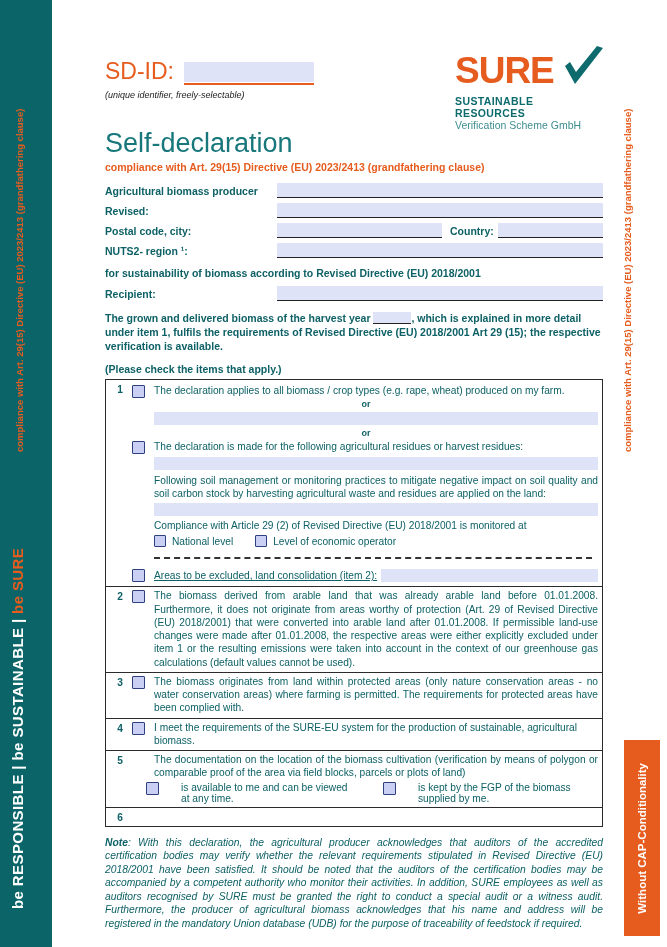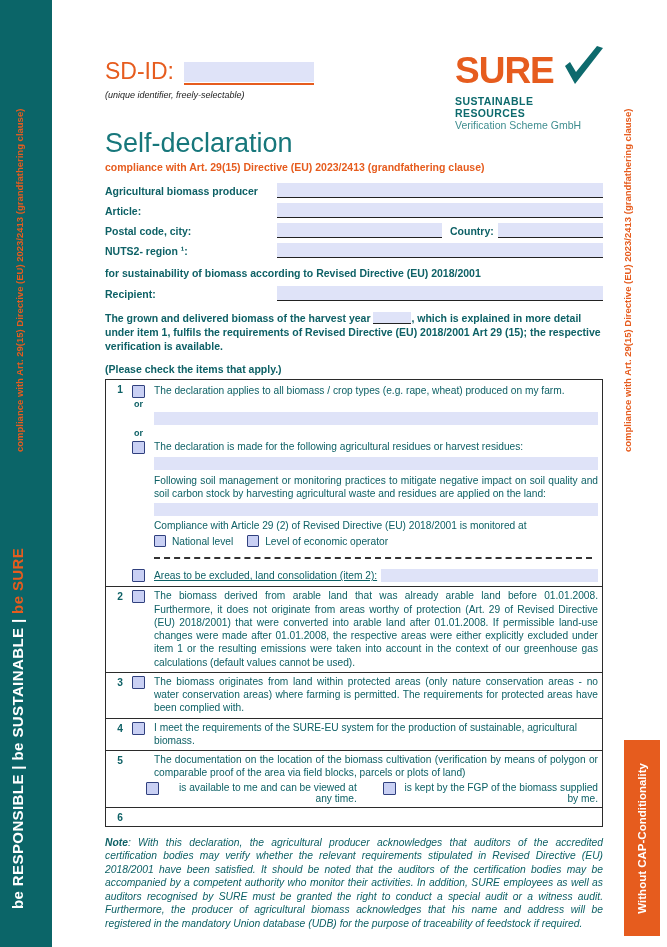--- a/index.html
+++ b/index.html
@@ -55,33 +55,33 @@
   .dtable { border:1.2px solid #2b2b2b; font-size:10.2px; color:#0e6166; }
   .trow { display:flex; border-top:1px solid #2b2b2b; padding:2px 4px 3px 2px; }
   .trow:first-child { border-top:none; }
   .tnum { width:24px; flex:none; font-weight:bold; text-align:center; padding-top:2px; }
   .tbody { flex:1; }
   .cb { width:13px; height:13px; flex:none; background:#c9d0f4; border:1px solid #30407e; border-radius:1px; }
   .optrow { display:flex; margin-top:2px; }
   .optrow .cb { margin-right:9px; margin-top:1px; }
   .opttext { flex:1; line-height:1.3; }
   .justify { text-align:justify; }
-  .orlbl { font-weight:bold; font-size:9px; margin:1px 0 1px 2px; }
+  .orlbl { font-weight:bold; font-size:9px; margin:1px 0 1px 2px;text-align:center; }
   .fullfield { height:13px; background:#dfe3f8; margin:3px 0 3px 22px; }
   .subpara { margin:4px 0 0 22px; line-height:1.3; }
-  .mon-row { display:flex; margin:3px 0 2px 22px; align-items:flex-end; }
+  .mon-row { display:flex; margin:3px 0 2px 22px; gap:8px; align-items:flex-end; }
   .mon-pair { display:flex; align-items:center; gap:6px; }
   .mon-pair .cb { width:12px; height:12px; }
   .dashsep { border-bottom:2px dashed #333; margin:10px 6px 10px 22px; }
   .areas-row { display:flex; align-items:center; margin:2px 0 1px 0; }
   .areas-row .cb { margin-right:9px; }
   .areas-row .lbl { flex:none; padding-right:4px;text-decoration:underline; }
   .areas-row .fld { flex:1; height:13px; background:#dfe3f8; }
   .i5-opts { display:flex; margin-top:2px; margin-left:14px; }
-  .i5-pair { display:flex; align-items:flex-start; gap:2px;text-align:right; }
+  .i5-pair { display:flex; align-items:flex-start; gap:22px; }
   .i5-pair .cb { margin-top:0; }
   .i5-pair.second { margin-left:26px; }
 
   
   .note { margin-top:9px; font-size:10.3px; font-style:italic; color:#0e6166; line-height:1.32; text-align:justify; }
   .note b { font-weight:bold; }
 </style>
 </head>
 <body>
 
@@ -120,21 +120,21 @@
 
     <div class="title">Self-declaration</div>
     <div class="compliance">compliance with Art. 29(15) Directive (EU) 2023/2413 (grandfathering clause)</div>
 
     <div class="form">
       <div class="frow">
         <div class="flabel">Agricultural biomass producer</div>
         <div class="ffield"></div>
       </div>
       <div class="frow">
-        <div class="flabel">Article:</div>
+        <div class="flabel">Revised:</div>
         <div class="ffield"></div>
       </div>
       <div class="frow">
         <div class="flabel">Postal code, city:</div>
         <div class="ffield small" style="width:165px"></div>
         <div class="country-label">Country:</div>
         <div class="ffield"></div>
       </div>
       <div class="frow">
         <div class="flabel">NUTS2- region ¹:</div>

